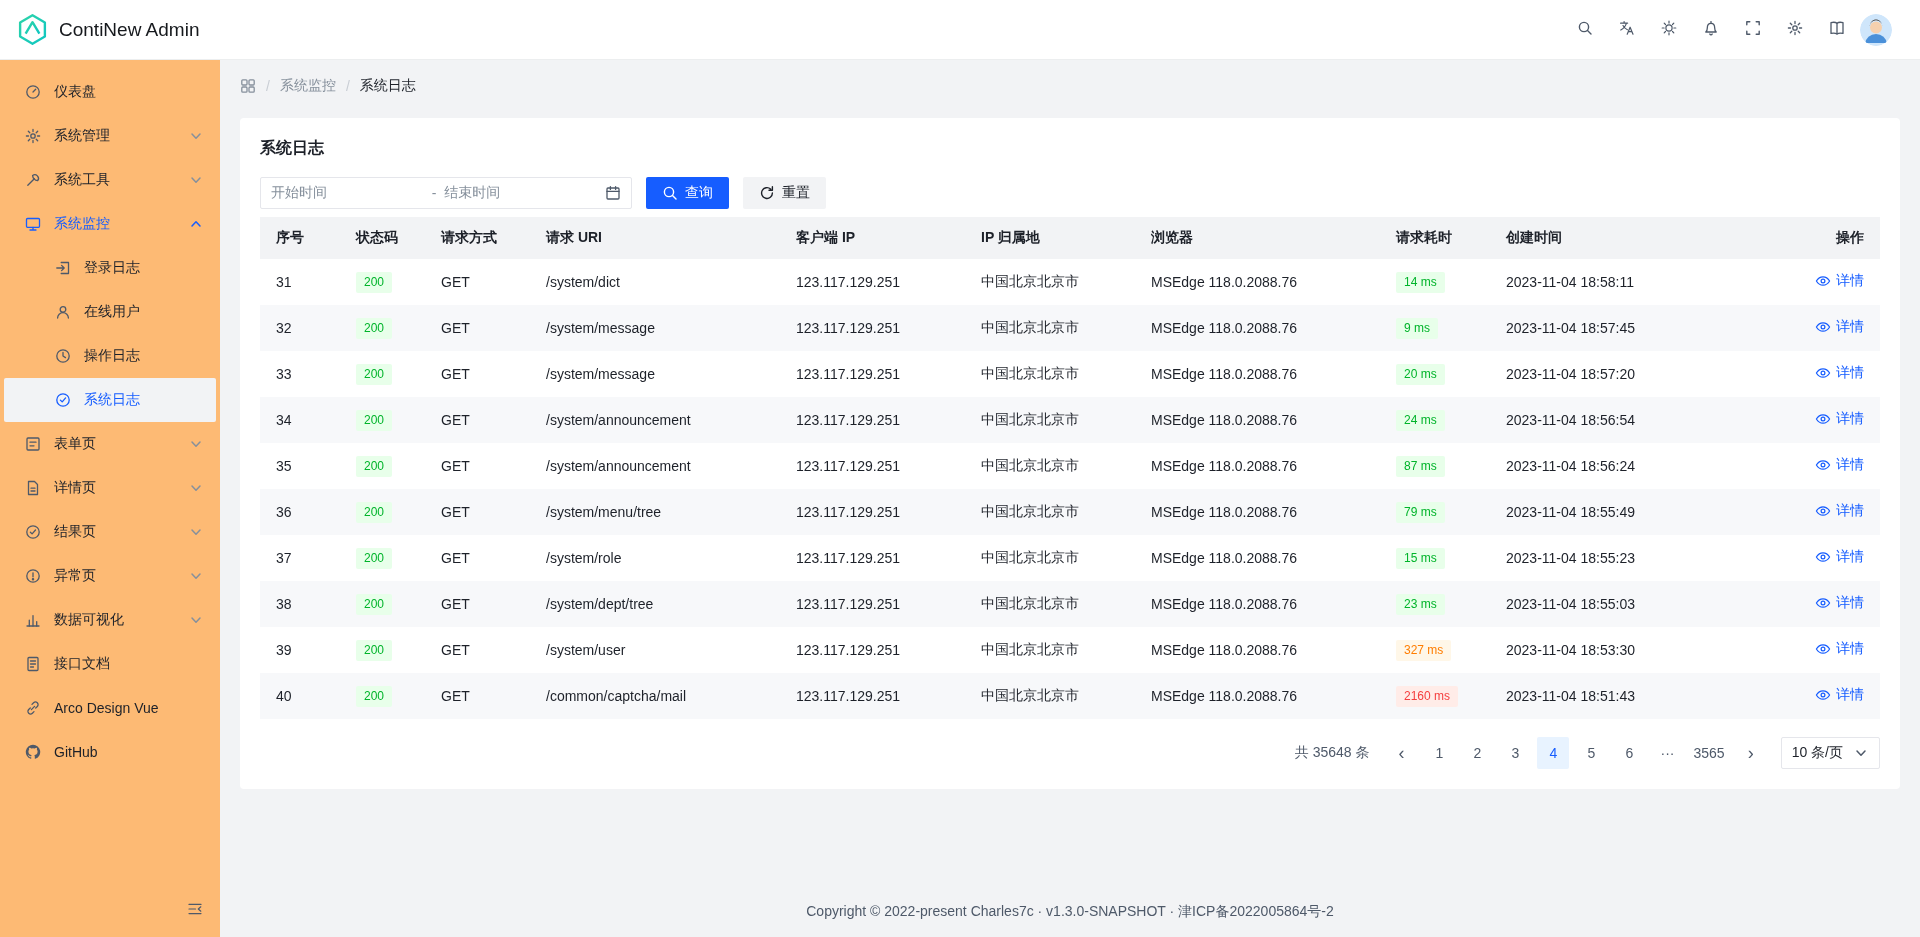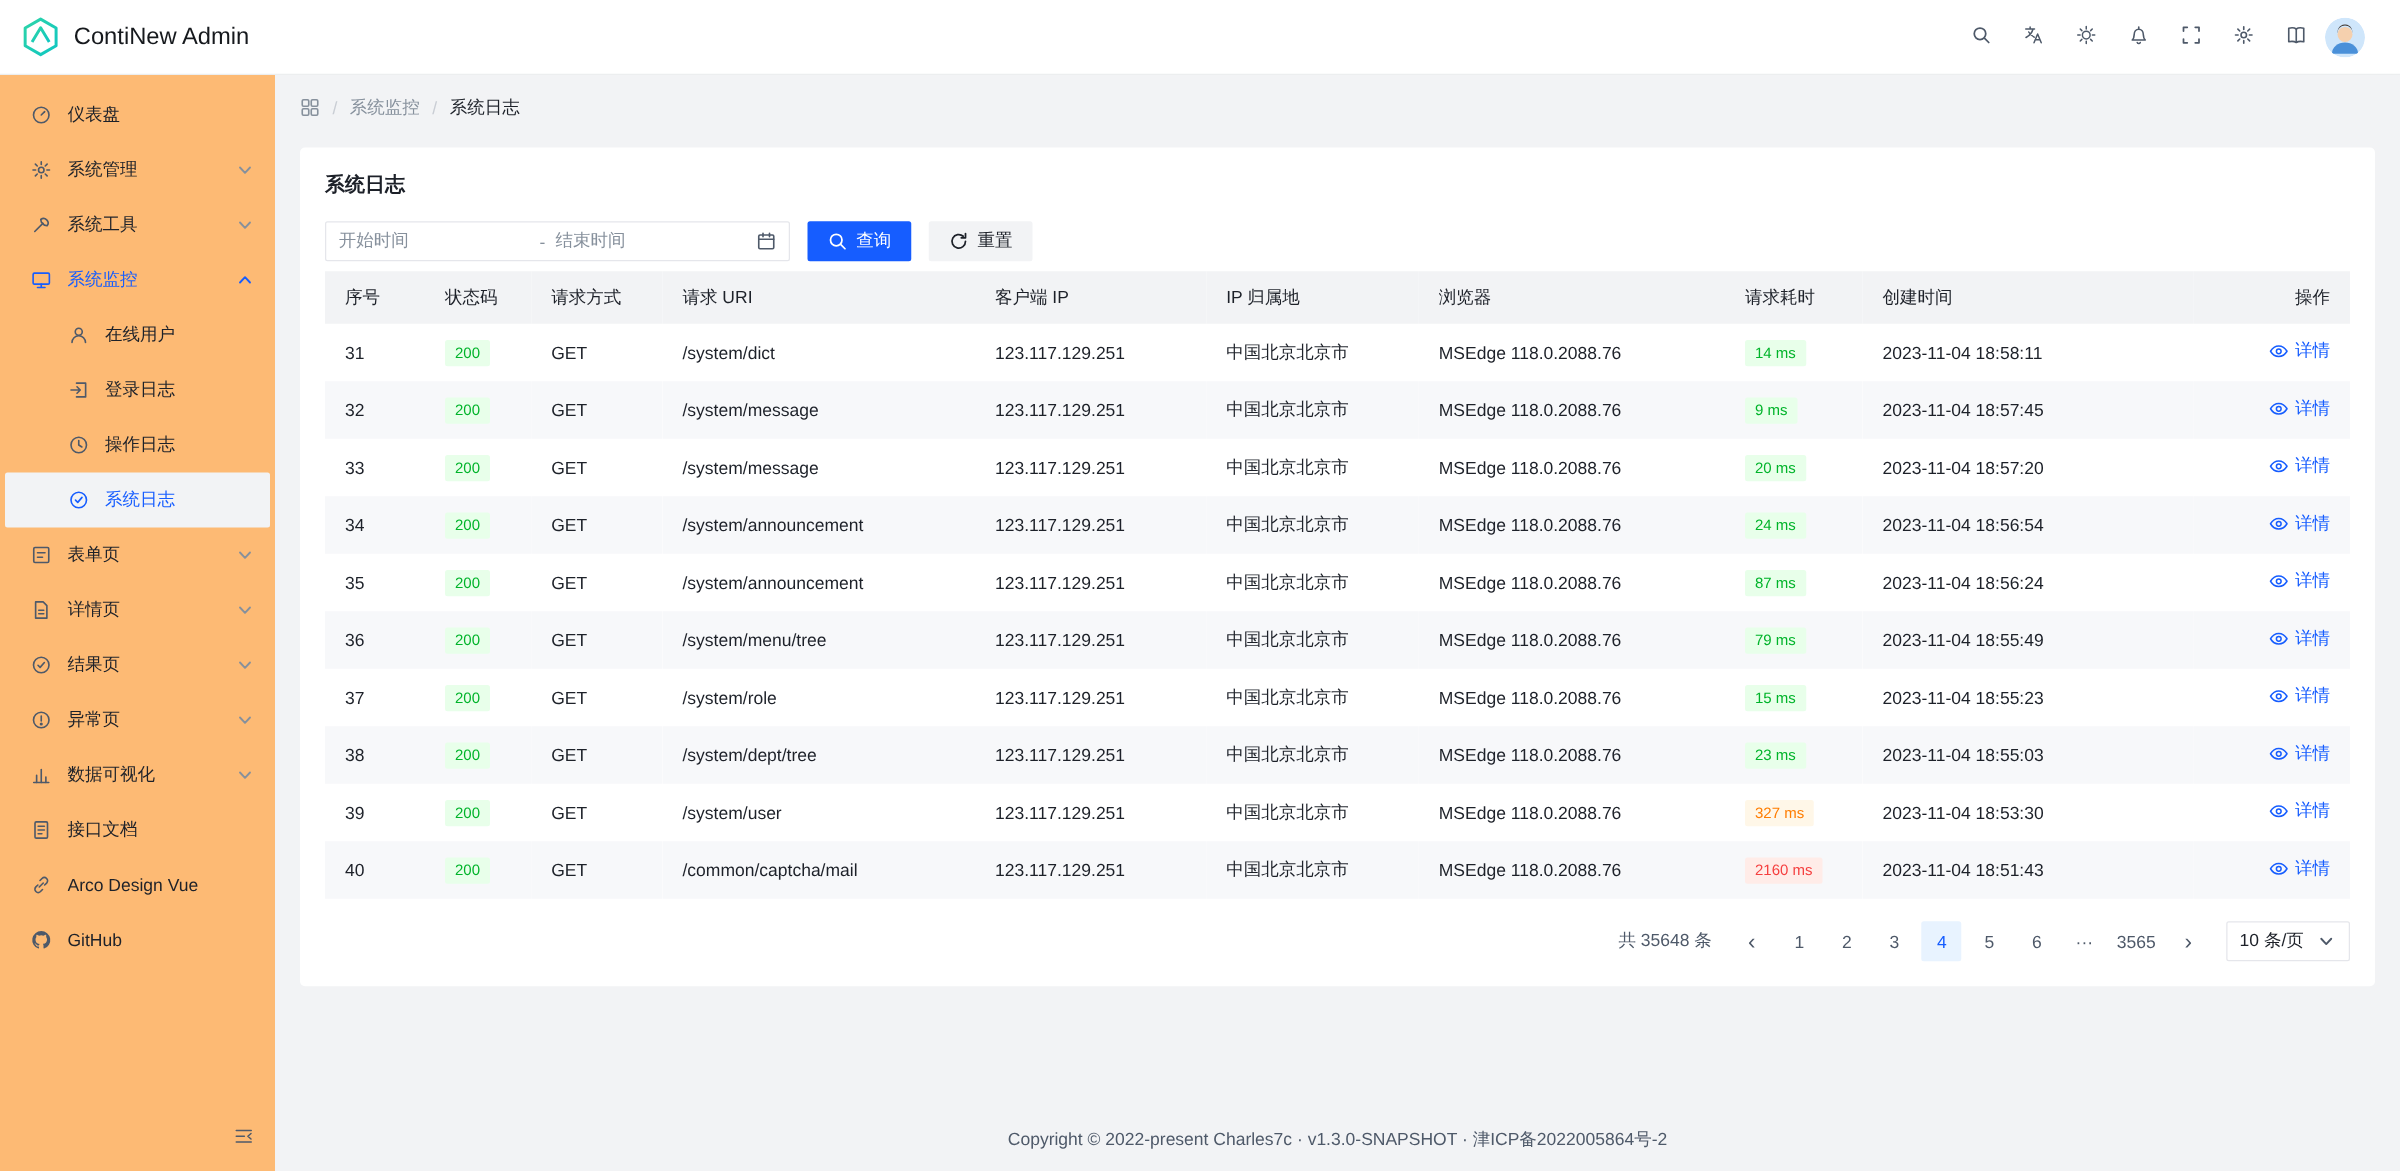--- a/index.html
+++ b/index.html
@@ -45,21 +45,21 @@
   .rp-ph{color:#86909c;flex:1;font-size:14px}
   .rp-sep{color:#86909c}
   .rp-cal{display:flex;color:#4e5969;flex:none}
   .btn{height:32px;border-radius:2px;display:inline-flex;align-items:center;gap:7px;padding:0 16px;font-size:14px;cursor:pointer;border:none;font-family:Liberation Serif, serif}
   .btn-primary{background:#165dff;color:#fff}
   .btn-secondary{background:#f2f3f5;color:#1d2129}
   .btn .bicon{display:flex}
 
   
   .log-table{width:100%;border-collapse:collapse;table-layout:fixed}
-  .log-table th{background:#f2f3f5;height:42px;text-align:left;padding:0 16px;font-weight:400;font-size:14px;color:#1d2129;white-space:nowrap}
+  .log-table th{background:#f2f3f5;height:42px;text-align:left;padding:0 16px;font-weight:700;font-size:14px;color:#1d2129;white-space:nowrap}
   .log-table td{height:46px;padding:0 16px;font-size:14px;color:#1d2129;white-space:nowrap;overflow:hidden;text-overflow:ellipsis}
   .log-table tbody tr:nth-child(even){background:#f7f8fa}
   .log-table th:last-child,.log-table td:last-child{text-align:right}
   .badge{display:inline-block;min-width:34px;text-align:center;padding:2px 8px;border-radius:2px;font-size:12px;line-height:17px}
   .badge.success{background:#e8ffea;color:#00b42a}
   .badge.warning{background:#fff7e8;color:#ff7d00}
   .badge.danger{background:#ffece8;color:#f53f3f}
   .action-link{color:#165dff;display:inline-flex;align-items:center;gap:5px;cursor:pointer}
   .action-link .icon{display:flex}
 
@@ -196,34 +196,34 @@
           <span class="mi-label">系统监控</span>
           <span class="mi-chevron up">
             <svg viewBox="0 0 16 16" width="16" height="16" fill="none" stroke="currentColor" stroke-width="1.5" stroke-linecap="round" stroke-linejoin="round">
               <path d="M4 6l4 4.3L12 6"></path>
             </svg>
           </span>
         </div>
         <div class="menu-item sub">
           <span class="mi-icon">
             <svg viewBox="0 0 16 16" width="16" height="16" fill="none" stroke="currentColor" stroke-width="1.3" stroke-linecap="round" stroke-linejoin="round">
+              <path d="M6.2 2.5h7.3v11H6.2"></path>
+              <path d="M1.8 8h7M6.6 5.4L9.2 8l-2.6 2.6"></path>
+            </svg>
+          </span>
+          <span class="mi-label">登录日志</span>
+        </div>
+        <div class="menu-item sub">
+          <span class="mi-icon">
+            <svg viewBox="0 0 16 16" width="16" height="16" fill="none" stroke="currentColor" stroke-width="1.3" stroke-linecap="round" stroke-linejoin="round">
               <circle cx="8" cy="5.4" r="2.8"></circle>
               <path d="M2.6 14a5.4 5.4 0 0 1 10.8 0"></path>
             </svg>
           </span>
           <span class="mi-label">在线用户</span>
-        </div>
-        <div class="menu-item sub">
-          <span class="mi-icon">
-            <svg viewBox="0 0 16 16" width="16" height="16" fill="none" stroke="currentColor" stroke-width="1.3" stroke-linecap="round" stroke-linejoin="round">
-              <path d="M6.2 2.5h7.3v11H6.2"></path>
-              <path d="M1.8 8h7M6.6 5.4L9.2 8l-2.6 2.6"></path>
-            </svg>
-          </span>
-          <span class="mi-label">登录日志</span>
         </div>
         <div class="menu-item sub">
           <span class="mi-icon">
             <svg viewBox="0 0 16 16" width="16" height="16" fill="none" stroke="currentColor" stroke-width="1.3" stroke-linecap="round" stroke-linejoin="round">
               <circle cx="8" cy="8" r="6.2"></circle>
               <path d="M8 4.4V8l2.5 1.6"></path>
             </svg>
           </span>
           <span class="mi-label">操作日志</span>
         </div>

